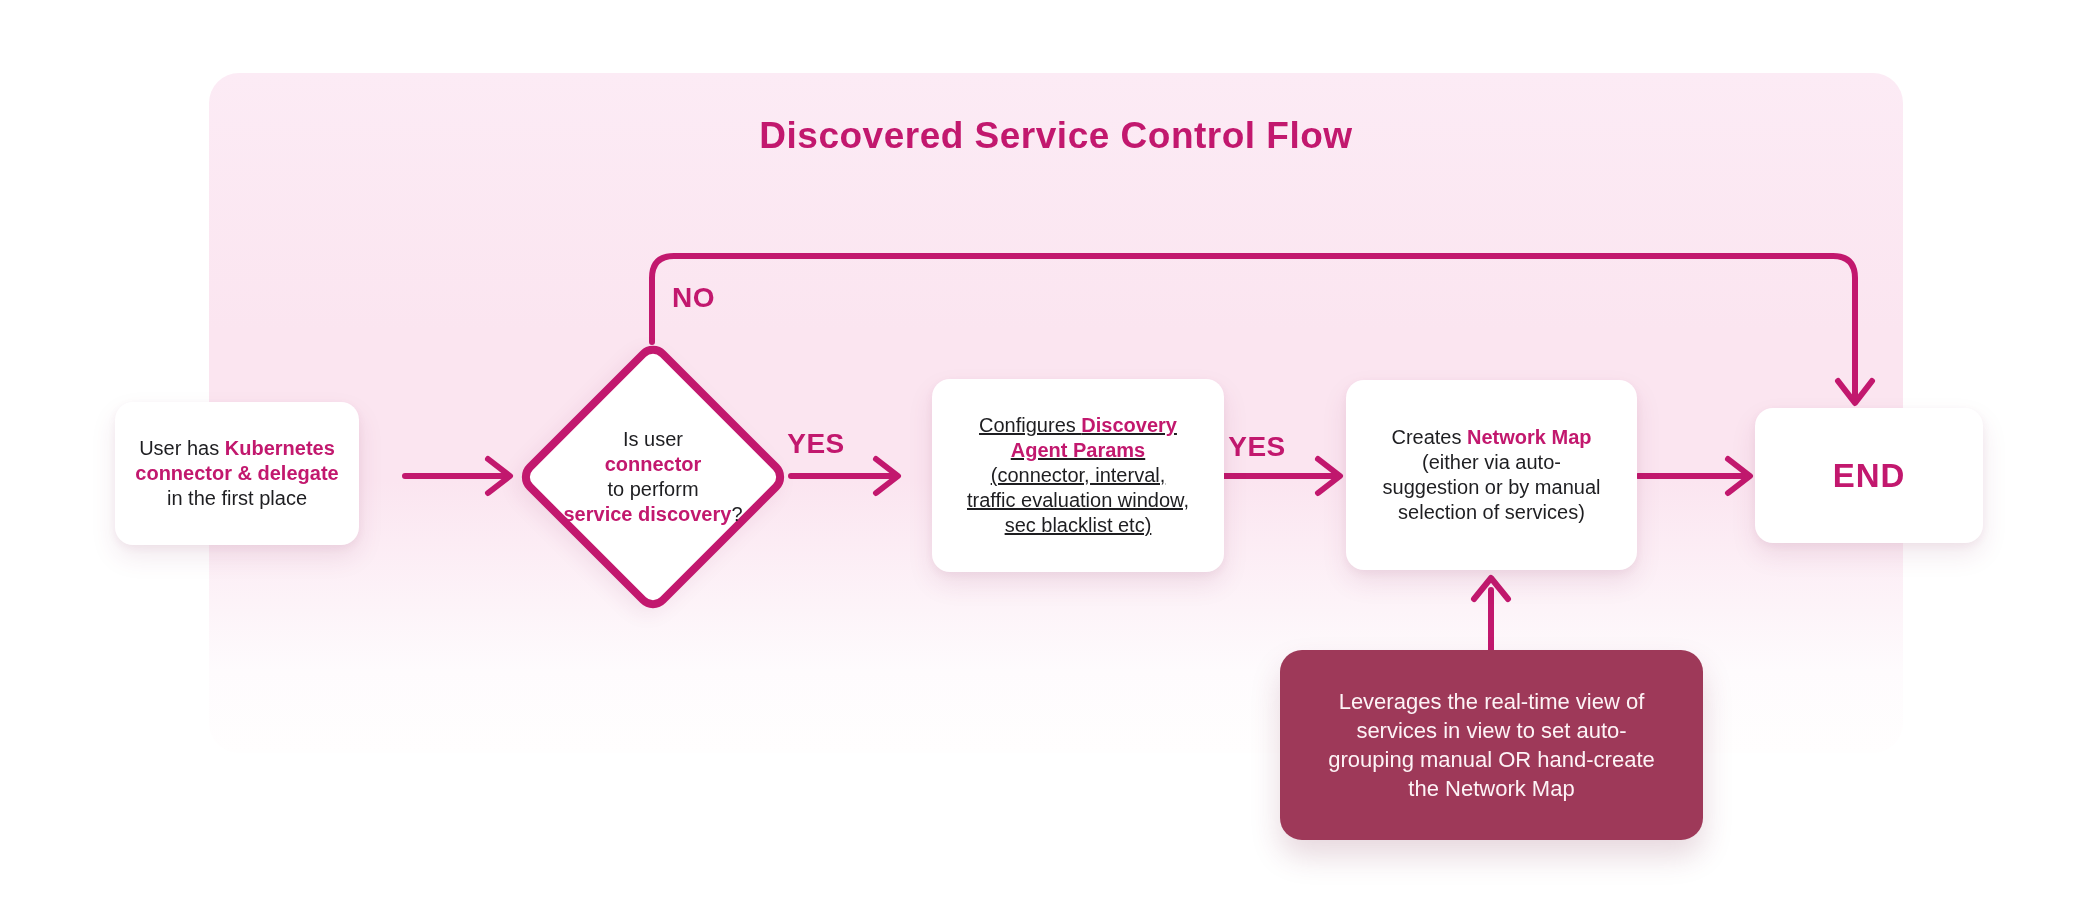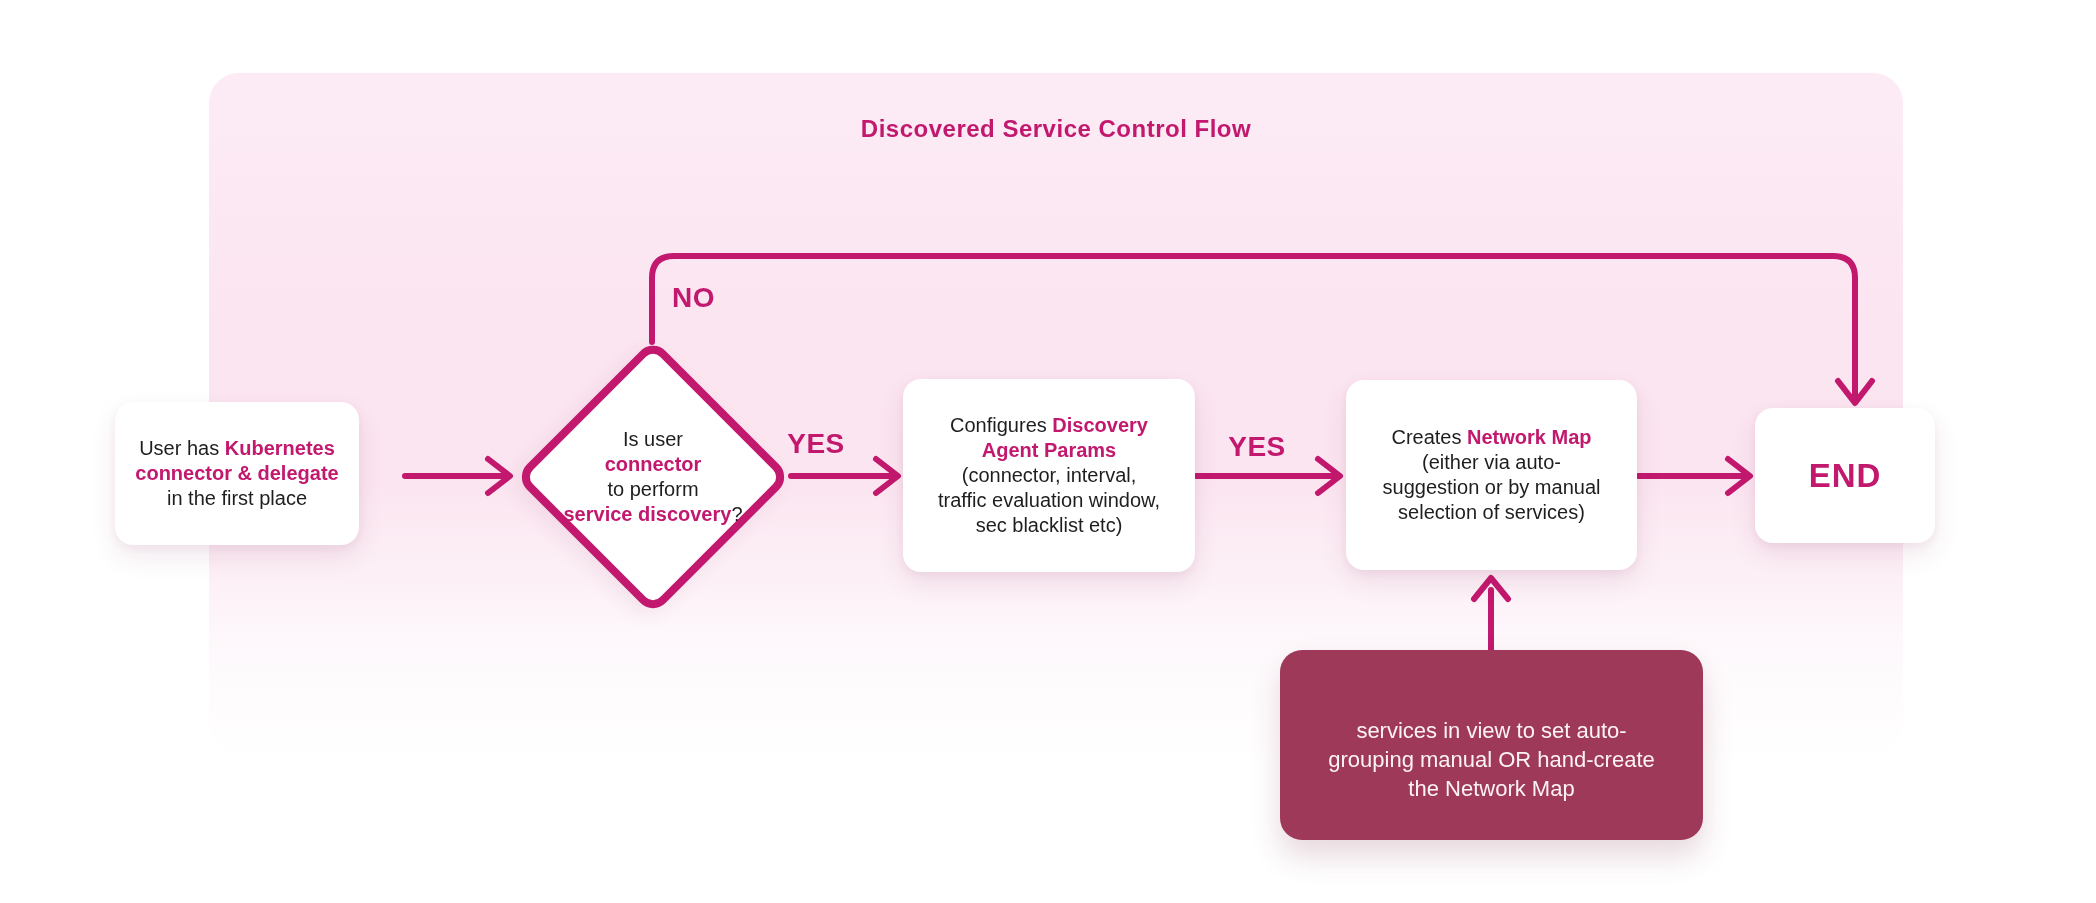--- a/index.html
+++ b/index.html
@@ -36,21 +36,21 @@
       var(--panel_mid) 38%,
       var(--panel_mid) 60%,
       var(--panel_low) 88%,
       var(--panel_bottom) 100%);
   }
   .title{
     position:absolute;
     left:209px; top:115px;
     width:1694px;
     text-align:center;
-    font-size:24px;
+    font-size:37px;
     font-weight:700;
     letter-spacing:0.5px;
     color:var(--accent);
   }
   svg.edges{
     position:absolute;
     left:0; top:0;
     width:2096px; height:903px;
   }
   svg.edges path{
@@ -97,23 +97,23 @@
     border-radius:18px;
     transform:rotate(45deg);
     box-shadow:0 8px 20px rgba(130,40,90,0.08);
   }
   .diamond-label{
     position:absolute;
     left:533px; top:427px;
     width:240px;
   }
   .node-start{ left:115px; top:402px; width:244px; height:143px; }
-  .node-config{ left:903px; top:379px; width:292px; height:193px; }
+  .node-config{ left:932px; top:379px; width:292px; height:193px;text-decoration:underline; }
   .node-creates{ left:1346px; top:380px; width:291px; height:190px; }
-  .node-end{ left:1755px; top:408px; width:180px; height:135px; }
+  .node-end{ left:1755px; top:408px; width:228px; height:135px; }
   .end-text{
     font-size:33px;
     font-weight:700;
     letter-spacing:1px;
     color:var(--accent);
   }
   .note{
     position:absolute;
     left:1280px; top:650px;
     width:423px; height:190px;
@@ -170,16 +170,16 @@
 
   <div class="node node-creates">
     <div class="node-text"><span>Creates </span><span class="accent">Network Map</span><br><span>(either via auto-</span><br><span>suggestion or by manual</span><br><span>selection of services)</span></div>
   </div>
 
   <div class="node node-end">
     <span class="end-text">END</span>
   </div>
 
   <div class="note">
-    <div class="note-text"><br><span>services in view to set auto-</span><br><span>grouping manual OR hand-create</span><br><span>the Network Map</span></div>
+    <div class="note-text"><span>Leverages the real-time view of</span><br><span>services in view to set auto-</span><br><span>grouping manual OR hand-create</span><br><span>the Network Map</span></div>
   </div>
 
 </div>
 
 </body></html>

